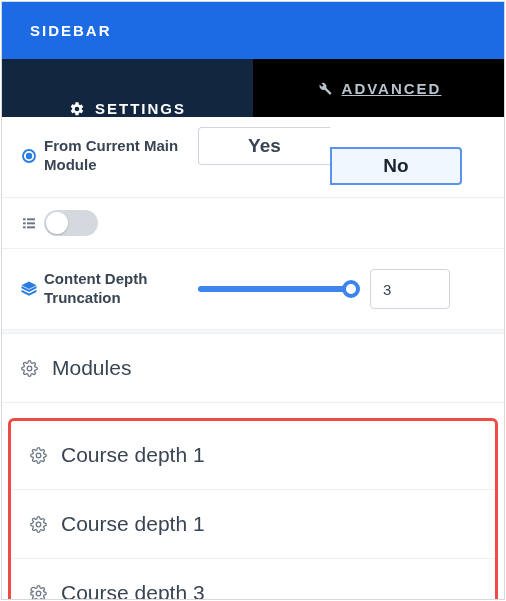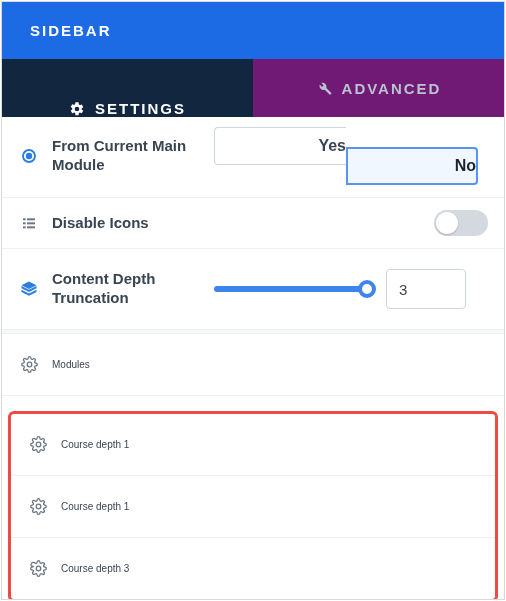--- a/index.html
+++ b/index.html
@@ -19,45 +19,45 @@
     display: flex;
     align-items: center;
     justify-content: center;
     gap: 10px;
     font-weight: 700;
     letter-spacing: 2px;
     font-size: 15px;
     cursor: pointer;
   }
   .tab-active { background: #132640; color: #fff; align-items: flex-end; }
-  .tab-inactive { background: #701a75; color: #b9c3ce; }
+  .tab-inactive { background: #000000; color: #b9c3ce; text-decoration: underline; }
   .content { background: #fff; }
   .row {
     display: flex;
     align-items: center;
     padding: 12px 16px;
     border-bottom: 1px solid #eef0f3;
-    gap: 12px;
+    gap: 4px;
   }
   .row.toprow { padding-top: 10px; padding-bottom: 12px; }
   .icon-cell { width: 22px; display: flex; align-items: center; justify-content: center; color: #6b7785; }
   .label-cell { flex: 1; color: #3a4553; font-size: 15px; font-weight: 600; line-height: 1.25; }
   .control-cell { display: flex; align-items: center; gap: 12px; }
   .seg {
     display: flex;
     border-radius: 4px;
     overflow: visible;
   }
   .seg-btn {
     width: 132px;
     height: 38px;
     display: flex;
     align-items: center;
-    justify-content: flex-end;
-    font-size: 16px;
+    justify-content: center;
+    font-size: 19px;
     font-weight: 600;
     border: 1px solid #cfd6df;
     background: #fff;
     color: #3a4553;
     cursor: pointer;
   }
   .seg-btn.left { border-radius: 4px 0 0 4px; border-right: none; }
   .seg-btn.right { border-radius: 0 4px 4px 0; margin-top: 20px; }
   .seg-btn.selected {
     background: #f1f7ff;
@@ -80,21 +80,21 @@
     position: absolute; right: -2px; width: 18px; height: 18px; border-radius: 50%; background: #fff;
     border: 4px solid #3d85ec;
   }
   .num-input {
     width: 80px; height: 40px; border: 1px solid #cfd6df; border-radius: 4px;
     padding: 0 12px; font-size: 15px; color: #3a4553; font-weight: 500;
   }
   .section-gap { height: 4px; background: #f5f7f9; border-bottom: 1px solid #eef0f3; }
   .item-row {
     display: flex; align-items: center; gap: 12px; padding: 22px 16px; border-bottom: 1px solid #eef0f3;
-    color: #3a4553; font-size: 10px; font-weight: 500;
+    color: #3a4553; font-size: 21px; font-weight: 500;
   }
   .highlight-box {
     border: 3px solid #ef4a44; border-radius: 6px; margin: 15px 6px 0 6px;
   }
   .highlight-box .item-row:last-child { border-bottom: none; }
   .gear-icon svg, .wrench-icon svg { display:block; }
   .eye-blue { color: #2a7de1; }
 </style>
 </head>
 <body>
@@ -150,21 +150,20 @@
       <div class="icon-cell">
         <svg width="16" height="16" viewBox="0 0 24 24" fill="currentColor">
             <rect x="3" y="5" width="4" height="3"></rect>
             <rect x="9" y="5" width="12" height="3"></rect>
             <rect x="3" y="11" width="4" height="3"></rect>
             <rect x="9" y="11" width="12" height="3"></rect>
             <rect x="3" y="17" width="4" height="3"></rect>
             <rect x="9" y="17" width="12" height="3"></rect>
           </svg>
       </div>
-      <div class="label-cell">Disable Icons</div>
       <div class="control-cell">
         <div class="toggle">
           <div class="toggle-knob"></div>
         </div>
       </div>
     </div>
 
     <div class="row slider-row" style="padding-top:20px;padding-bottom:20px;">
       <div class="icon-cell" style="color:#2a7de1;">
         <svg width="18" height="18" viewBox="0 0 24 24" fill="currentColor">

